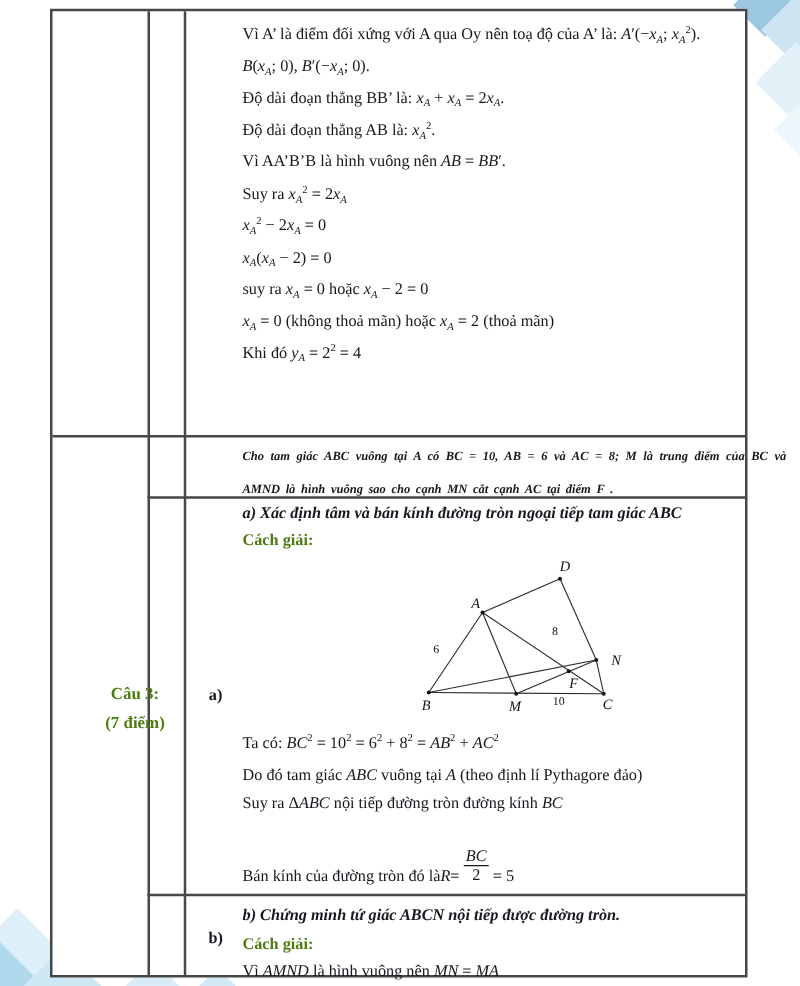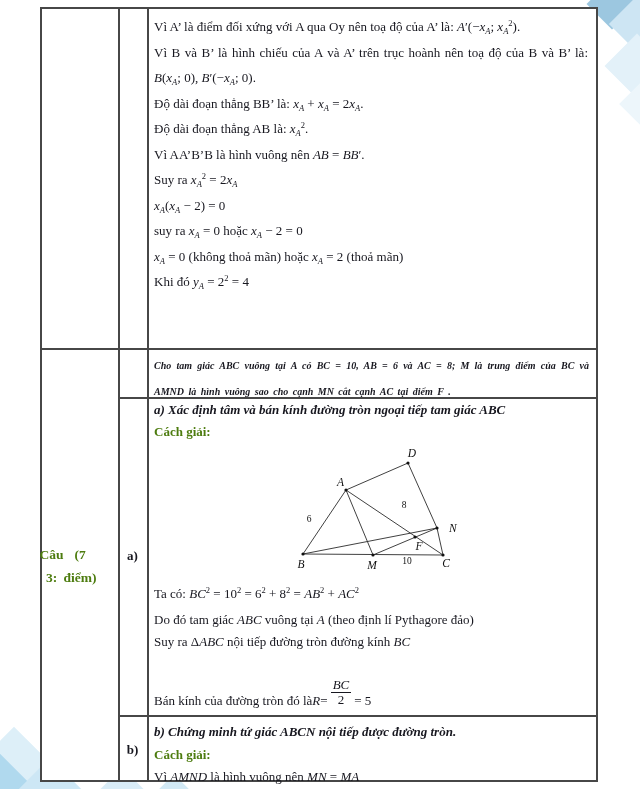--- a/index.html
+++ b/index.html
@@ -5,29 +5,29 @@
   html,body{margin:0;padding:0;}
   body{width:640px;height:789px;position:relative;background:#ffffff;
        font-family:"Liberation Serif", serif;color:#17171f;overflow:hidden;}
   .deco-layer{position:absolute;inset:0;z-index:0;}
   .diamond{position:absolute;transform:rotate(45deg);}
   .tbl{position:absolute;left:40px;top:7px;width:558px;height:775px;background:#ffffff;
        border:2px solid #474747;box-sizing:border-box;z-index:1;}
   .vline,.hline{position:absolute;background:#474747;}
   .vline{width:1.5px;top:0;bottom:0;}
   .hline{height:1.5px;}
-  .cell{position:absolute;box-sizing:border-box;}
+  .cell{position:absolute;box-sizing:border-box;margin-left:40px;}
   .ln{font-size:13px;line-height:25.5px;white-space:nowrap;}
   .just{white-space:normal;text-align:justify;text-align-last:justify;}
   sub{font-size:8.5px;vertical-align:-3px;line-height:0;}
   sup{font-size:8.5px;vertical-align:5px;line-height:0;}
   .red{color:#4d7c0f;font-weight:bold;}
   .bi{font-weight:bold;font-style:italic;}
   .cau2-content{left:105px;top:0;width:449px;height:339px;padding:5px 8px 0 7px;}
-  .cau3-label{left:0;top:339px;width:52px;height:436px;display:flex;flex-direction:row;
+  .cau3-label{left:0;top:339px;width:52px;height:436px;display:flex;flex-direction:column;
               justify-content:center;align-items:center;font-size:13.5px;line-height:23px;text-align:center;}
   .statement{left:105px;top:339px;width:449px;height:49px;padding:5px 7px 0 7px;
              font-size:10px;line-height:26px;text-align:justify;word-spacing:2px;}
   .marker{display:flex;align-items:center;justify-content:center;font-weight:bold;font-size:13px;}
   .marker-a{left:76px;top:388px;width:29px;height:318px;}
   .marker-b{left:76px;top:706px;width:29px;height:69px;}
   .part-a{left:105px;top:388px;width:449px;height:318px;}
   .part-b{left:105px;top:706px;width:449px;height:69px;padding:6px 15px 0 7px;}
   .part-b .ln{line-height:22.5px;}
   .pa-line{position:absolute;left:7px;font-size:13px;line-height:16px;white-space:nowrap;}
@@ -55,26 +55,26 @@
 <div class="tbl">
 
   <div class="vline" style="left:76px"></div>
   <div class="vline" style="left:105px"></div>
   <div class="hline" style="top:339px;left:0;right:0"></div>
   <div class="hline" style="top:388px;left:76px;right:0"></div>
   <div class="hline" style="top:706px;left:76px;right:0"></div>
 
   <div class="cell cau2-content">
     <div class="ln">Vì A’ là điểm đối xứng với A qua Oy nên toạ độ của A’ là: <i>A</i>′(−<i>x<sub>A</sub></i>; <i>x<sub>A</sub></i><sup>2</sup>).</div>
-    <div class="ln just">Vì B và B’ là hình chiếu của A và A’ trên trục hoành nên toạ độ của B và B’ là:</div>
     <div class="ln"><i>B</i>(<i>x<sub>A</sub></i>; 0), <i>B</i>′(−<i>x<sub>A</sub></i>; 0).</div>
     <div class="ln">Độ dài đoạn thẳng BB’ là: <i>x<sub>A</sub></i> + <i>x<sub>A</sub></i> = 2<i>x<sub>A</sub></i>.</div>
     <div class="ln">Độ dài đoạn thẳng AB là: <i>x<sub>A</sub></i><sup>2</sup>.</div>
     <div class="ln">Vì AA’B’B là hình vuông nên <i>AB</i> = <i>BB</i>′.</div>
     <div class="ln">Suy ra <i>x<sub>A</sub></i><sup>2</sup> = 2<i>x<sub>A</sub></i></div>
+    <div class="ln"><i>x<sub>A</sub></i><sup>2</sup> − 2<i>x<sub>A</sub></i> = 0</div>
     <div class="ln"><i>x<sub>A</sub></i>(<i>x<sub>A</sub></i> − 2) = 0</div>
     <div class="ln">suy ra <i>x<sub>A</sub></i> = 0 hoặc <i>x<sub>A</sub></i> − 2 = 0</div>
     <div class="ln"><i>x<sub>A</sub></i> = 0 (không thoả mãn) hoặc <i>x<sub>A</sub></i> = 2 (thoả mãn)</div>
     <div class="ln">Khi đó <i>y<sub>A</sub></i> = 2<sup>2</sup> = 4</div>
   </div>
 
   <div class="cell cau3-label red">
     <div>Câu 3:</div>
     <div>(7 điểm)</div>
   </div>

